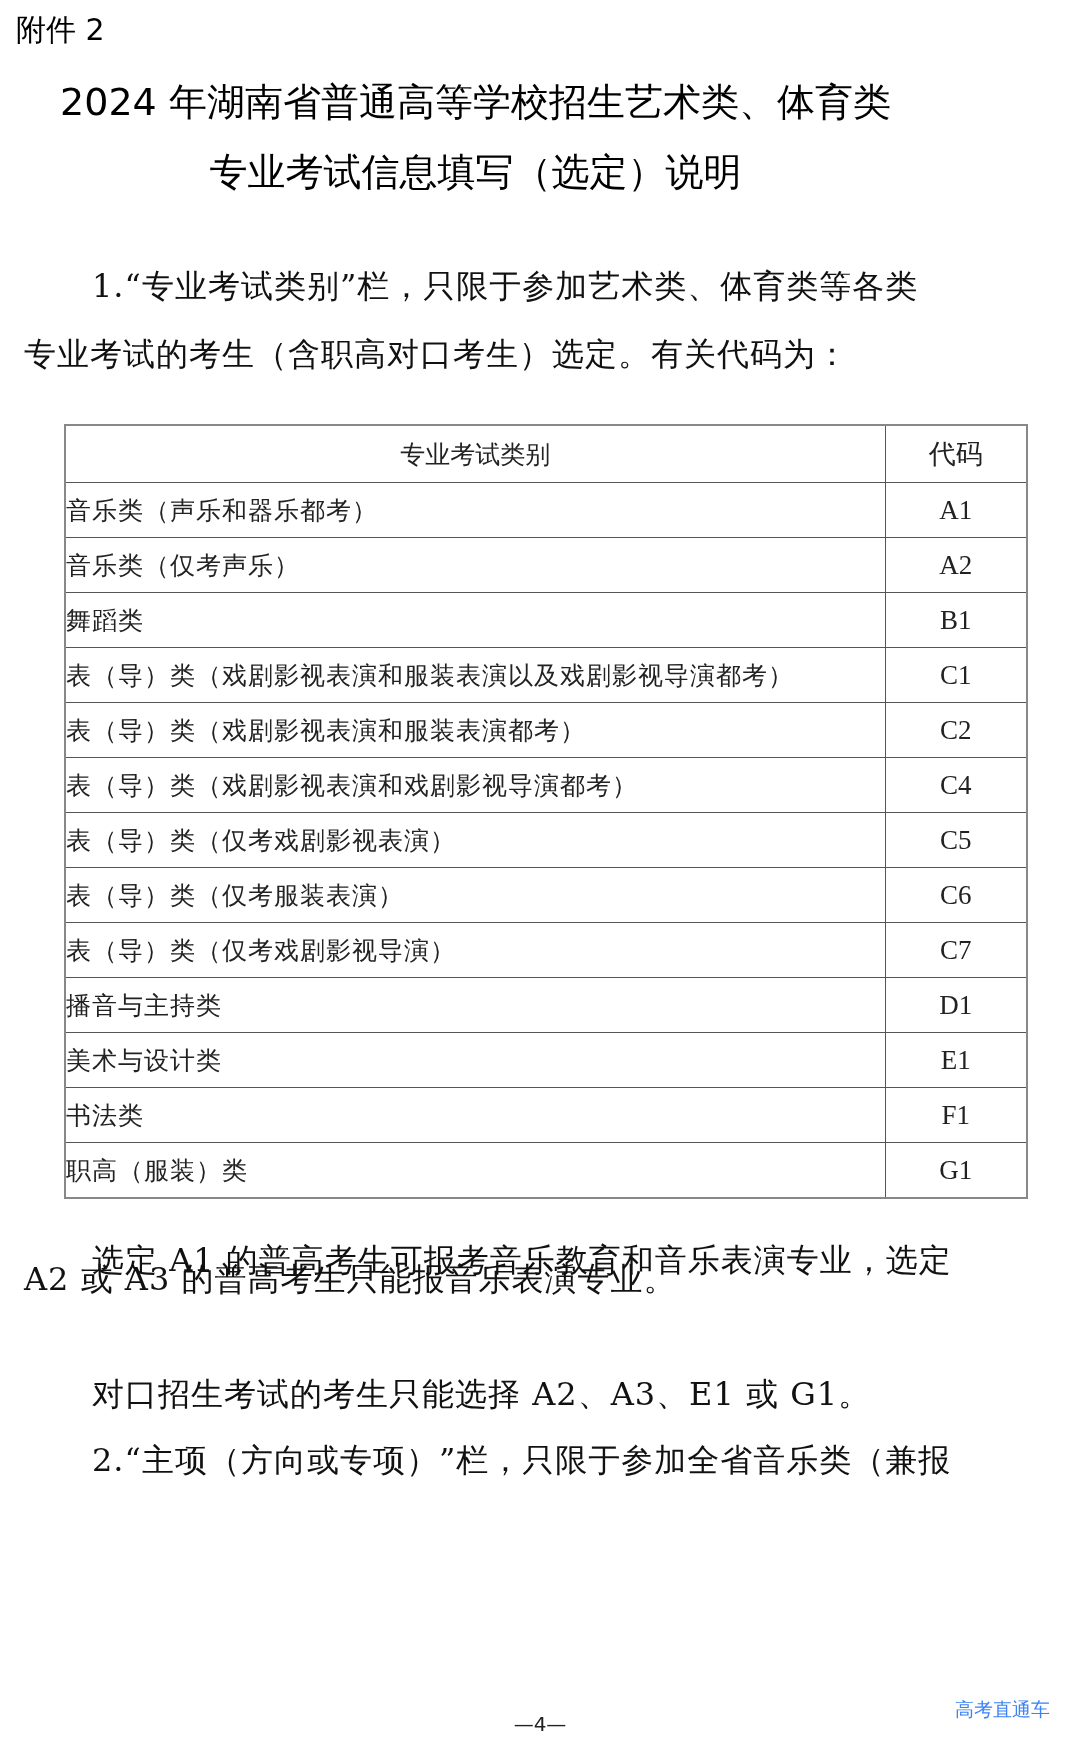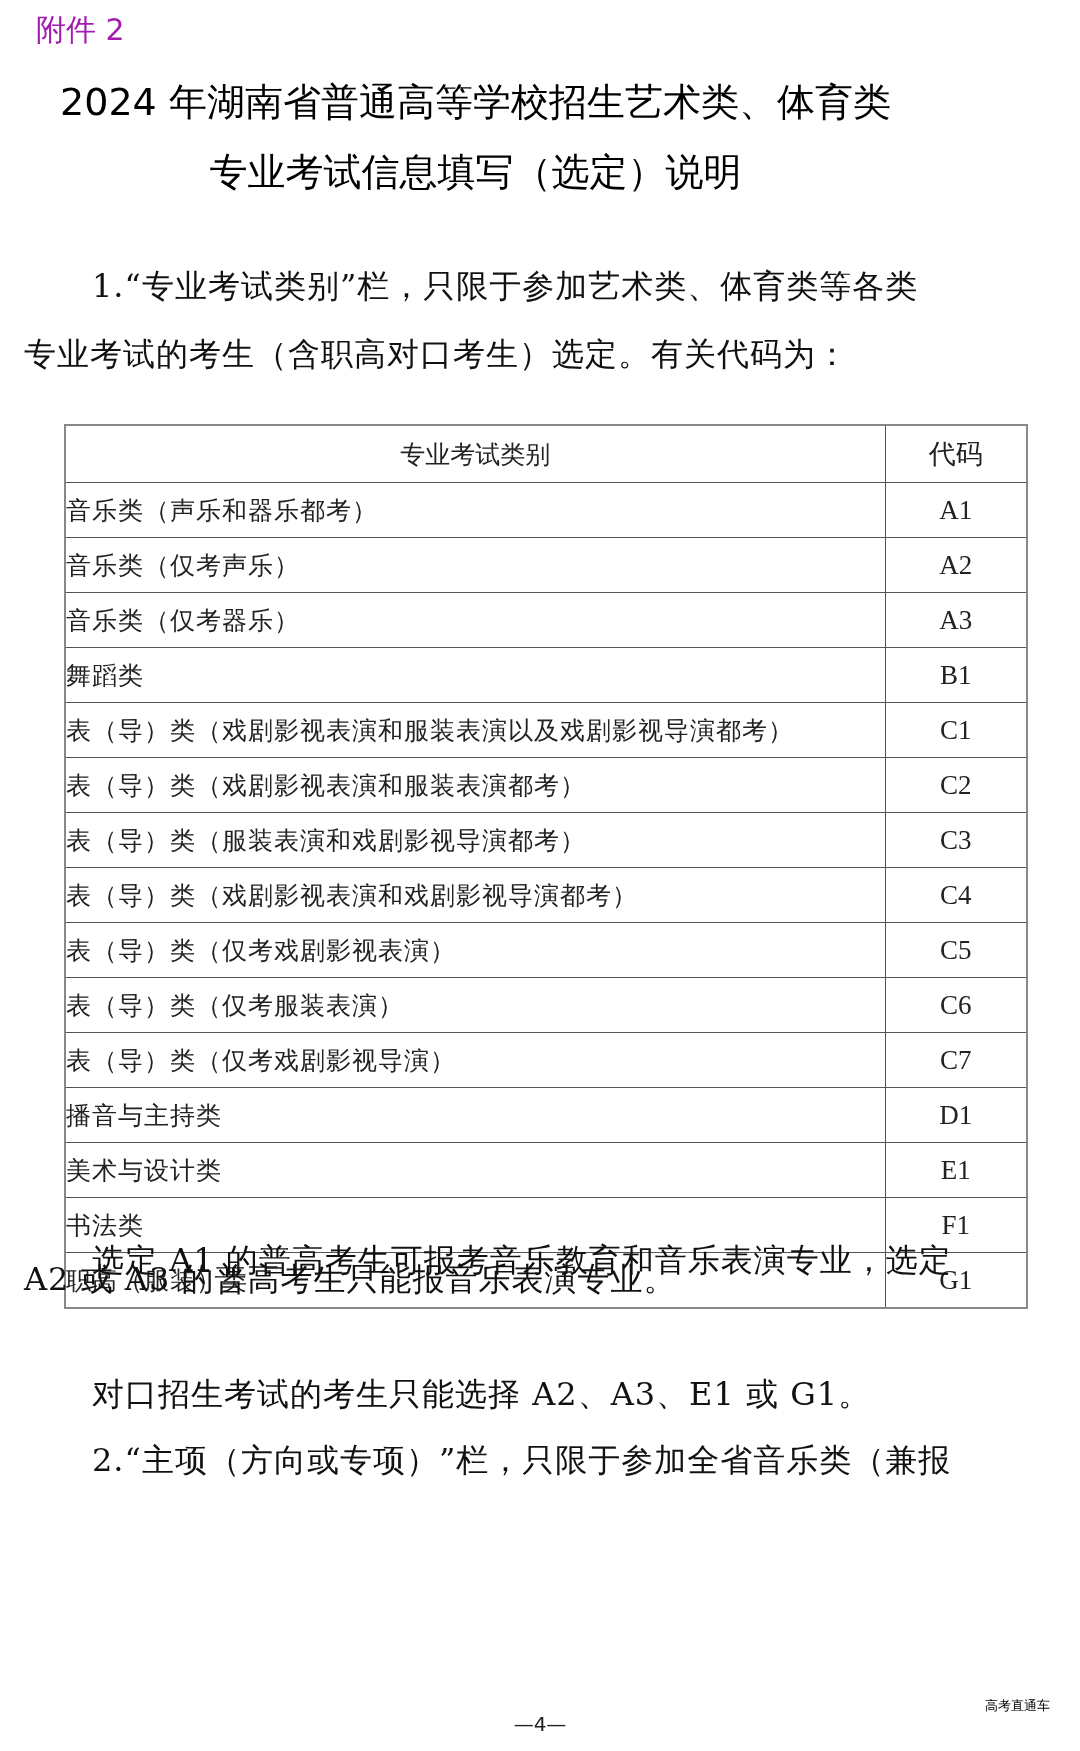--- a/index.html
+++ b/index.html
@@ -2,23 +2,23 @@
 <html><head>
 <meta charset="utf-8">
 <style>
   html, body { margin:0; padding:0; background:#ffffff; }
   body {
     width:1080px; height:1751px; position:relative; overflow:hidden;
     font-family: "DejaVu Serif", "Liberation Serif", serif;
     color:#111;
   }
   .attachment-label {
-    position:absolute; left:36px; top:8px;
+    position:absolute; left:16px; top:8px;
     font-family: "DejaVu Sans", "Liberation Sans", sans-serif;
-    font-size:30px; line-height:44px; color:#a21caf;
+    font-size:30px; line-height:44px; color:#000000;
   }
   .title {
     position:absolute; left:0; width:951px; text-align:center;
     font-family: "DejaVu Sans", "Liberation Sans", sans-serif;
     font-size:38px; line-height:60px; color:#000; letter-spacing:0px;
   }
   .title.l1 { top:72px; }
   .title.l2 { top:142px; }
   .para {
     position:absolute; left:24px; width:1040px;
@@ -42,21 +42,21 @@
   .col-code { width:142px; }
   th.col-cat { text-align:center; }
   td.cat { text-align:left; padding-left:44px; white-space:nowrap; letter-spacing:1px; }
   td.code, th.col-code { text-align:center; font-family:"Liberation Serif","DejaVu Serif",serif; font-size:27px; }
   .page-number {
     position:absolute; top:1712px; left:0; width:1080px; text-align:center;
     font-family:"DejaVu Sans","Liberation Sans",sans-serif; font-size:20px; color:#222;
   }
   .watermark {
     position:absolute; top:1697px; right:30px;
-    font-family:"DejaVu Sans","Liberation Sans",sans-serif; font-size:13px; color:#000000;
+    font-family:"DejaVu Sans","Liberation Sans",sans-serif; font-size:19px; color:#3b82f6;
   }
 </style>
 </head>
 <body>
 
 <div class="attachment-label">附件 2</div>
 
 <div class="title l1">2024 年湖南省普通高等学校招生艺术类、体育类</div>
 <div class="title l2">专业考试信息填写（选定）说明</div>
 
@@ -77,38 +77,30 @@
   <tbody>
     <tr>
         <td class="cat">音乐类（声乐和器乐都考）</td>
         <td class="code">A1</td>
       </tr>
     <tr>
         <td class="cat">音乐类（仅考声乐）</td>
         <td class="code">A2</td>
       </tr>
     <tr>
-        <td class="cat">音乐类（仅考器乐）</td>
-        <td class="code">A3</td>
-      </tr>
-    <tr>
         <td class="cat">舞蹈类</td>
         <td class="code">B1</td>
       </tr>
     <tr>
         <td class="cat">表（导）类（戏剧影视表演和服装表演以及戏剧影视导演都考）</td>
         <td class="code">C1</td>
       </tr>
     <tr>
         <td class="cat">表（导）类（戏剧影视表演和服装表演都考）</td>
         <td class="code">C2</td>
-      </tr>
-    <tr>
-        <td class="cat">表（导）类（服装表演和戏剧影视导演都考）</td>
-        <td class="code">C3</td>
       </tr>
     <tr>
         <td class="cat">表（导）类（戏剧影视表演和戏剧影视导演都考）</td>
         <td class="code">C4</td>
       </tr>
     <tr>
         <td class="cat">表（导）类（仅考戏剧影视表演）</td>
         <td class="code">C5</td>
       </tr>
     <tr>

